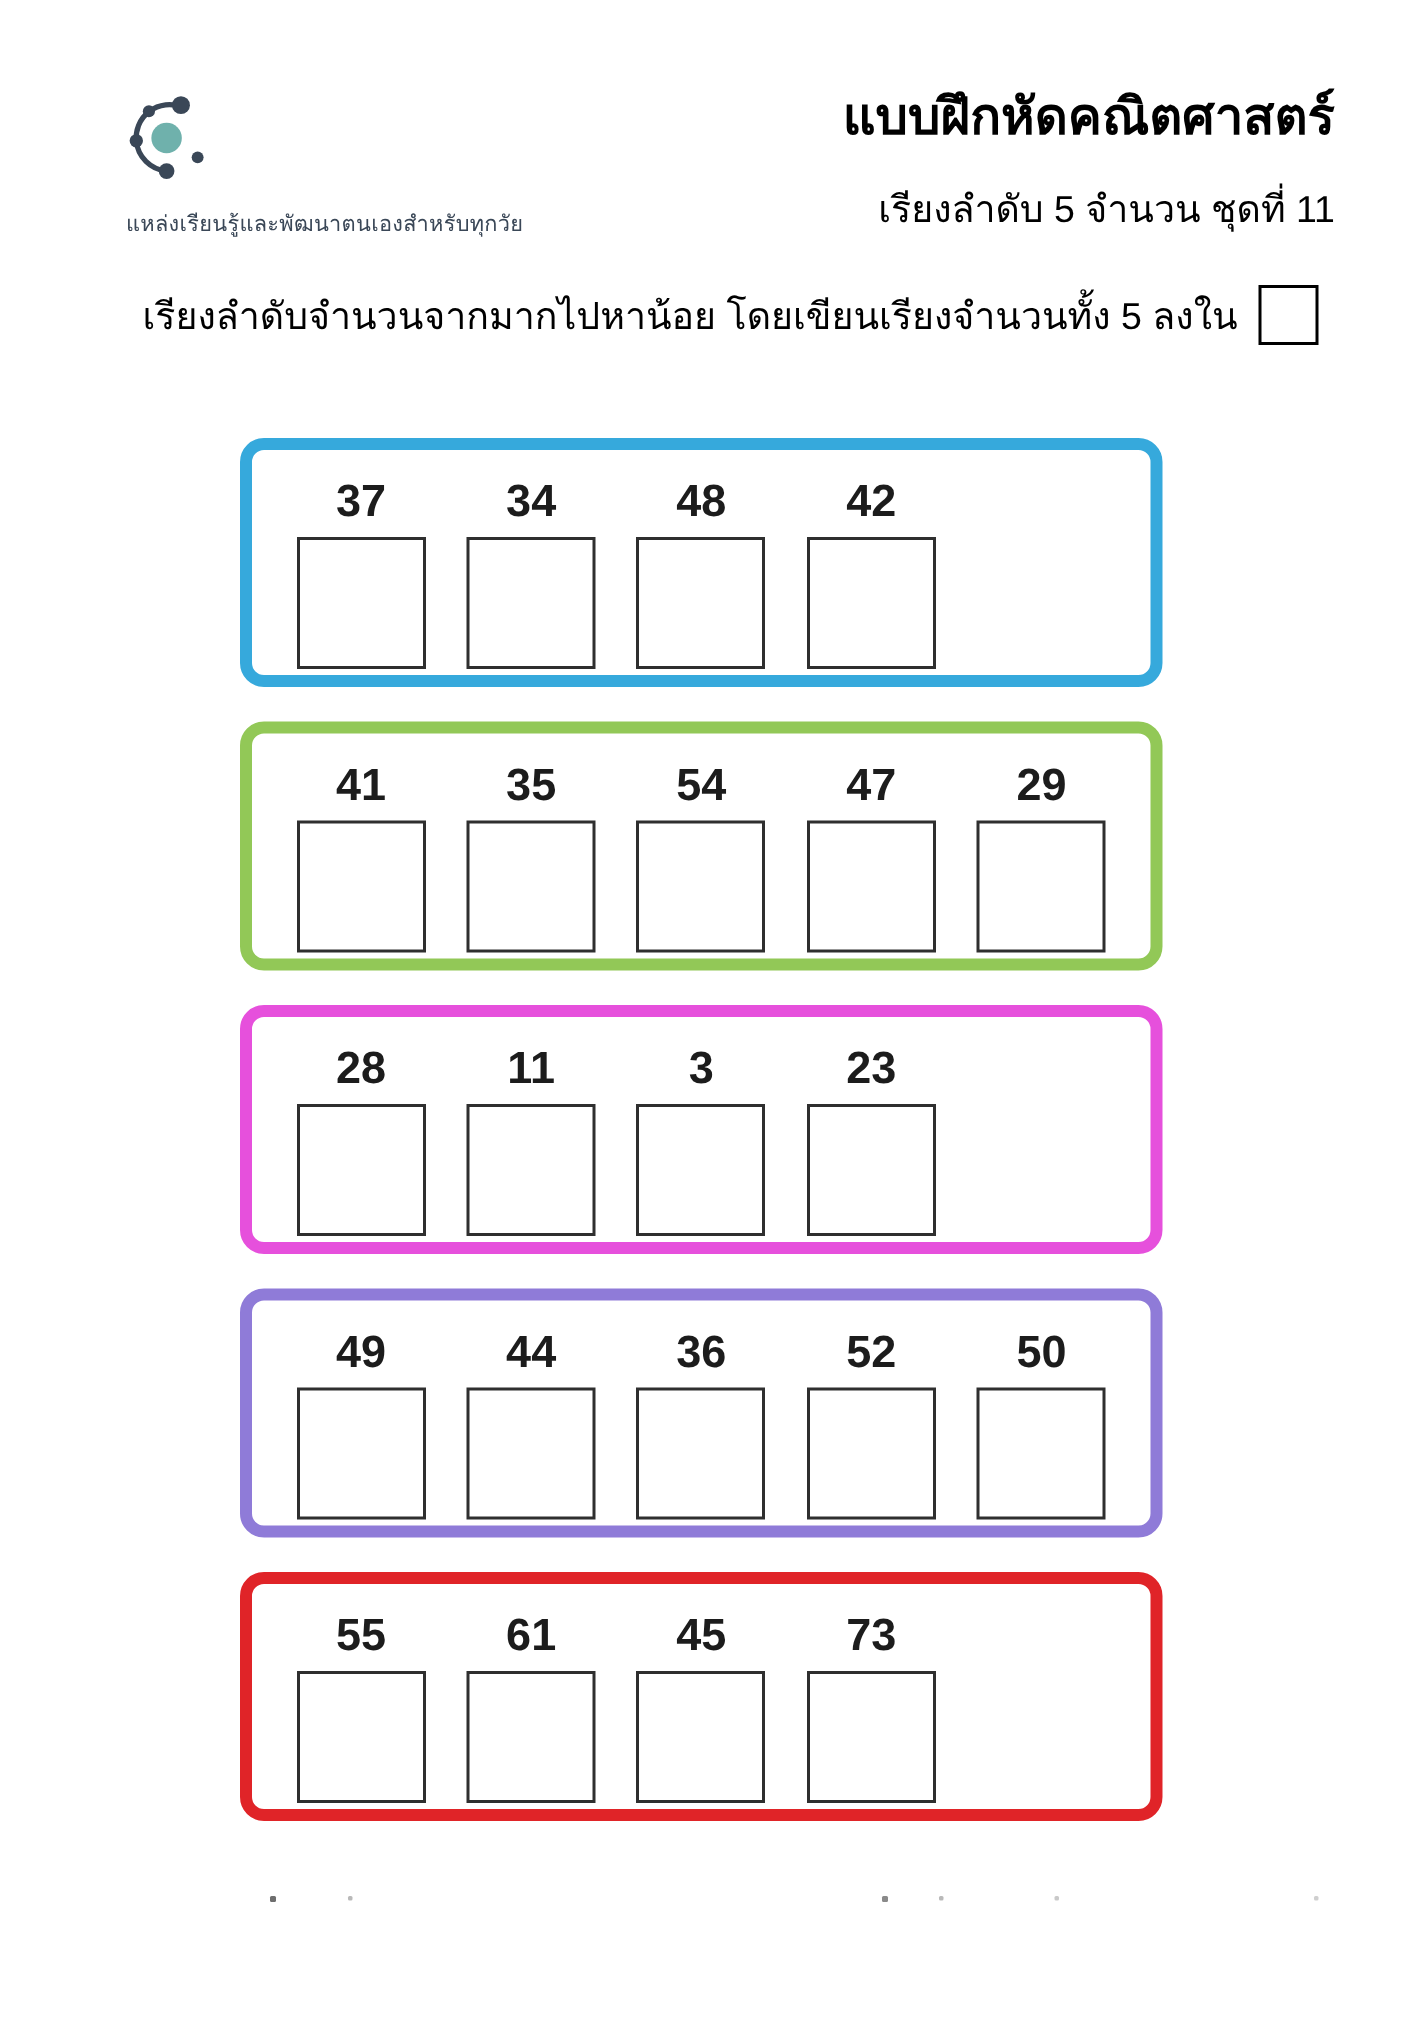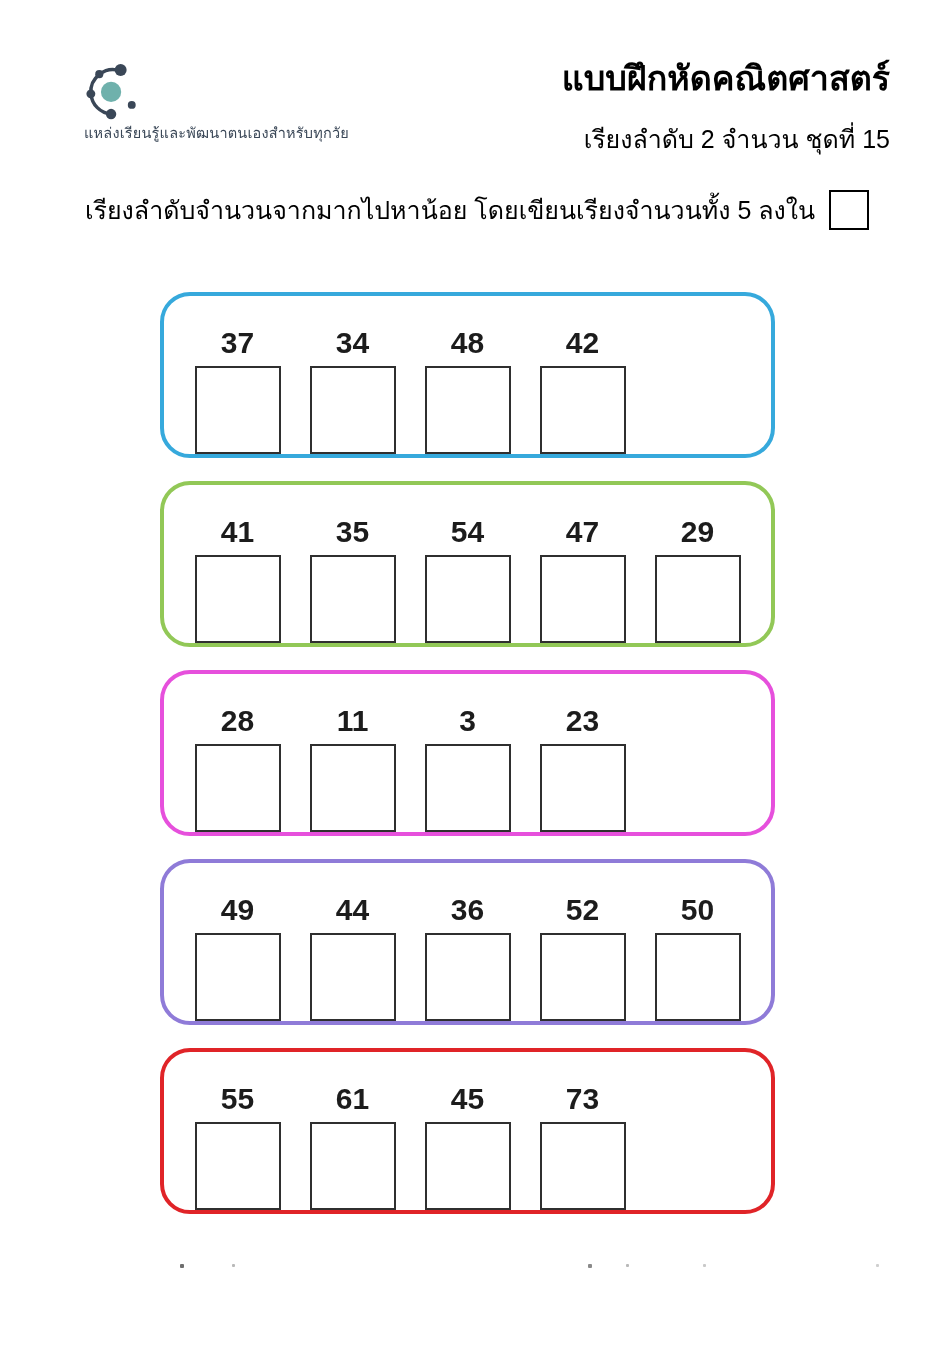--- a/index.html
+++ b/index.html
@@ -10,43 +10,43 @@
     font-family:"Liberation Sans", sans-serif;
     overflow:hidden;
   }
   
   .logo{position:absolute;left:84px;top:60px;}
   .logo-row{display:flex;align-items:center;gap:6px;}
   .logo-icon{width:58px;height:60px;flex:0 0 auto;}
   .wordmark{font-size:41px;font-weight:700;letter-spacing:-1px;line-height:1;}
   .wordmark .part-a{color:#3a4757;}
   .wordmark .part-b{color:#64a8a8;}
-  .tagline{margin-top:1px;font-size:14.5px;color:#3a4757;letter-spacing:0.2px;}
+  .tagline{margin-top:17px;font-size:14.5px;color:#3a4757;letter-spacing:0.2px;}
   .titles{position:absolute;right:61px;top:56px;text-align:right;color:#000;}
   .doc-title{font-size:34px;font-weight:700;line-height:1.35;margin:0;}
   .doc-subtitle{font-size:25px;font-weight:400;margin-top:17px;}
   
   .instruction{
-    position:absolute;left:85px;top:190px;
+    position:absolute;left:95px;top:190px;
     display:flex;align-items:center;gap:14px;
     font-size:25px;color:#000;
   }
   .inline-square{
     width:36px;height:36px;border:2px solid #000;background:#fff;flex:0 0 auto;
   }
   
   .groups{position:absolute;left:160px;top:292px;width:615px;}
   .group{
     box-sizing:border-box;
     width:615px;height:166px;
-    border:4px solid #15803d;
-    border-radius:30px;
+    border:8px solid #15803d;
+    border-radius:16px;
     margin-bottom:23px;
     display:grid;grid-template-columns:repeat(5,1fr);
-    padding:24px 16px 0 16px;
+    padding:12px 16px 0 16px;
     background:#fff;
   }
   .cell{display:flex;flex-direction:column;align-items:center;}
   .num{
     height:46px;display:flex;align-items:center;justify-content:center;
     font-size:30px;font-weight:600;color:#1c1c1c;
   }
   .answer-box{
     width:86px;height:88px;
     border:2px solid #2f2f2f;
@@ -79,21 +79,21 @@
         <circle cx="7.1" cy="35" r="4.6" fill="#3a4757"></circle>
         <circle cx="28" cy="55.9" r="5.4" fill="#3a4757"></circle>
         <circle cx="49.4" cy="46.4" r="4.1" fill="#3a4757"></circle>
       </svg>
     </div>
     <div class="tagline">แหล่งเรียนรู้และพัฒนาตนเองสำหรับทุกวัย</div>
   </div>
 
   <div class="titles">
     <h1 class="doc-title">แบบฝึกหัดคณิตศาสตร์</h1>
-    <div class="doc-subtitle">เรียงลำดับ 2 จำนวน ชุดที่ 15</div>
+    <div class="doc-subtitle">เรียงลำดับ 5 จำนวน ชุดที่ 11</div>
   </div>
 
   <div class="instruction">
     <span>เรียงลำดับจำนวนจากมากไปหาน้อย โดยเขียนเรียงจำนวนทั้ง 5 ลงใน</span>
     <span class="inline-square"></span>
   </div>
 
   <main class="groups" id="groups">
       <section class="group" style="border-color: rgb(54, 169, 220);">
         <div class="cell">

